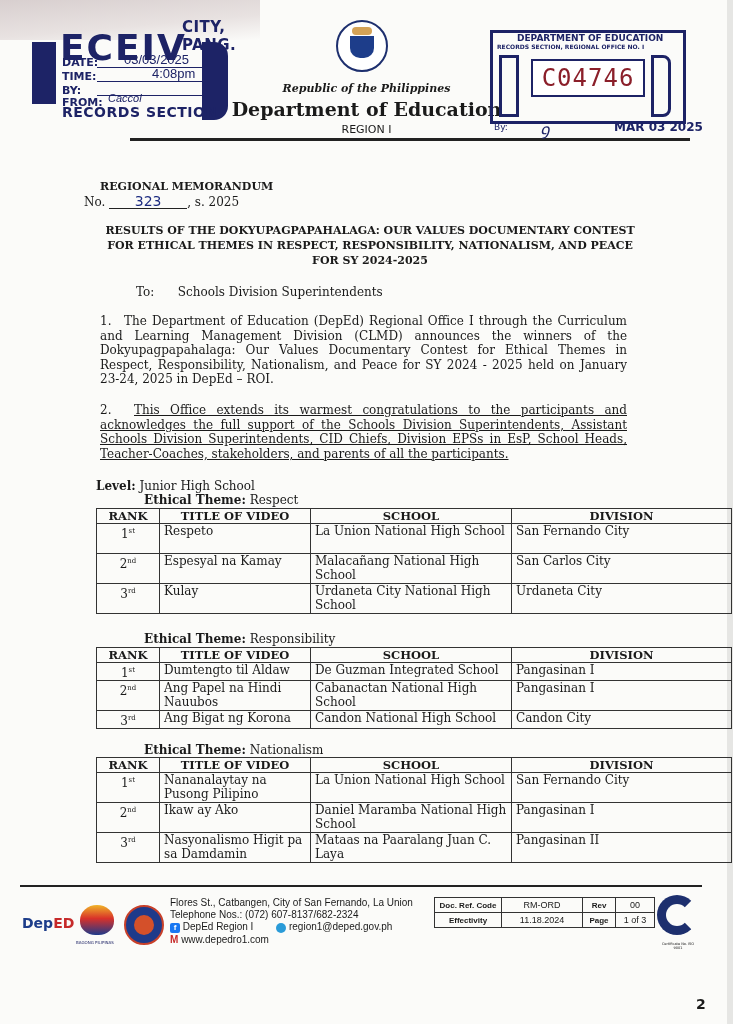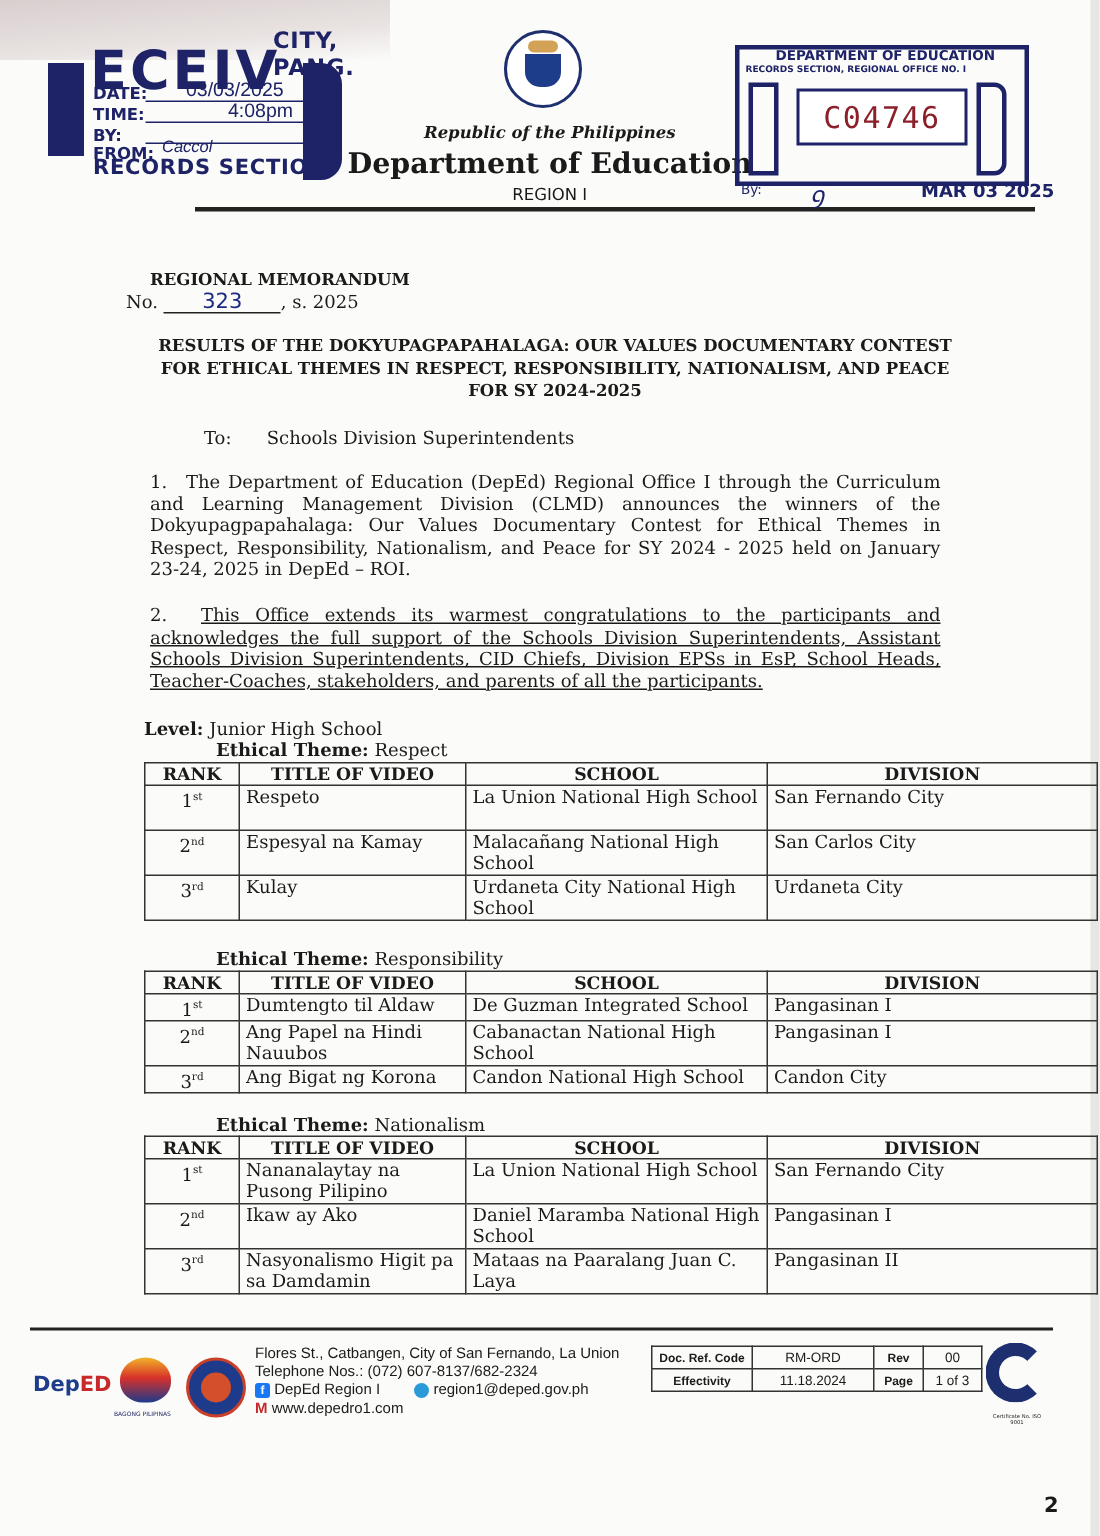--- a/index.html
+++ b/index.html
@@ -37,21 +37,21 @@
   .lh-region { position:absolute; left:0; width:733px; text-align:center; top:123px; font-family:"DejaVu Sans", sans-serif; font-size:11px; }
   .lh-rule { position:absolute; left:130px; top:138px; width:560px; height:3px; background:#222; }
 
   
   .stamp-right { position:absolute; left:490px; top:30px; width:190px; height:88px; border:3px solid #1d2366; color:#1d2366; }
   .stamp-right .t1 { position:absolute; left:24px; top:0; font-family:"DejaVu Sans", sans-serif; font-weight:bold; font-size:9px; }
   .stamp-right .t2 { position:absolute; left:4px; top:10px; font-family:"DejaVu Sans", sans-serif; font-weight:bold; font-size:6px; }
   .stamp-right .bigR { position:absolute; left:6px; top:22px; width:14px; height:56px; border:3px solid #1d2366; }
   .stamp-right .bigD { position:absolute; left:158px; top:22px; width:14px; height:56px; border:3px solid #1d2366; border-radius:0 8px 8px 0; }
   .stamp-right .num-box { position:absolute; left:38px; top:26px; width:110px; height:34px; background:#fff; border:2px solid #1d2366; text-align:center; line-height:34px; }
-  .stamp-right .num { font-family:"DejaVu Sans Mono", monospace; font-size:20px; color:#8b1f2a; letter-spacing:1px; }
+  .stamp-right .num { font-family:"DejaVu Sans Mono", monospace; font-size:24px; color:#8b1f2a; letter-spacing:1px; }
   .stamp-right-by { position:absolute; left:494px; top:122px; font-family:"DejaVu Sans", sans-serif; font-size:9px; color:#1d2366; }
   .stamp-right-date { position:absolute; left:614px; top:120px; font-family:"DejaVu Sans", sans-serif; font-weight:bold; font-size:12px; color:#1d2366; }
   .sig-mark { position:absolute; left:540px; top:118px; font-family:"DejaVu Serif", serif; font-style:italic; font-size:16px; color:#1d2366; }
 
   
   .memo-type { position:absolute; left:100px; top:180px; font-family:"DejaVu Serif", serif; font-weight:bold; font-size:11px; }
   .memo-no { position:absolute; left:84px; top:194px; font-family:"DejaVu Serif", serif; font-size:12px; }
   .memo-no .handnum { display:inline-block; width:78px; border-bottom:1px solid #222; text-align:center; font-family:"DejaVu Sans", sans-serif; color:#1d2c80; font-size:14px; line-height:14px; }
   .memo-title { position:absolute; left:100px; width:540px; top:223px; text-align:center; font-family:"DejaVu Serif", serif; font-weight:bold; font-size:11px; line-height:15px; }
   .memo-to { position:absolute; left:100px; top:285px; font-size:12px;margin-left:36px; }

